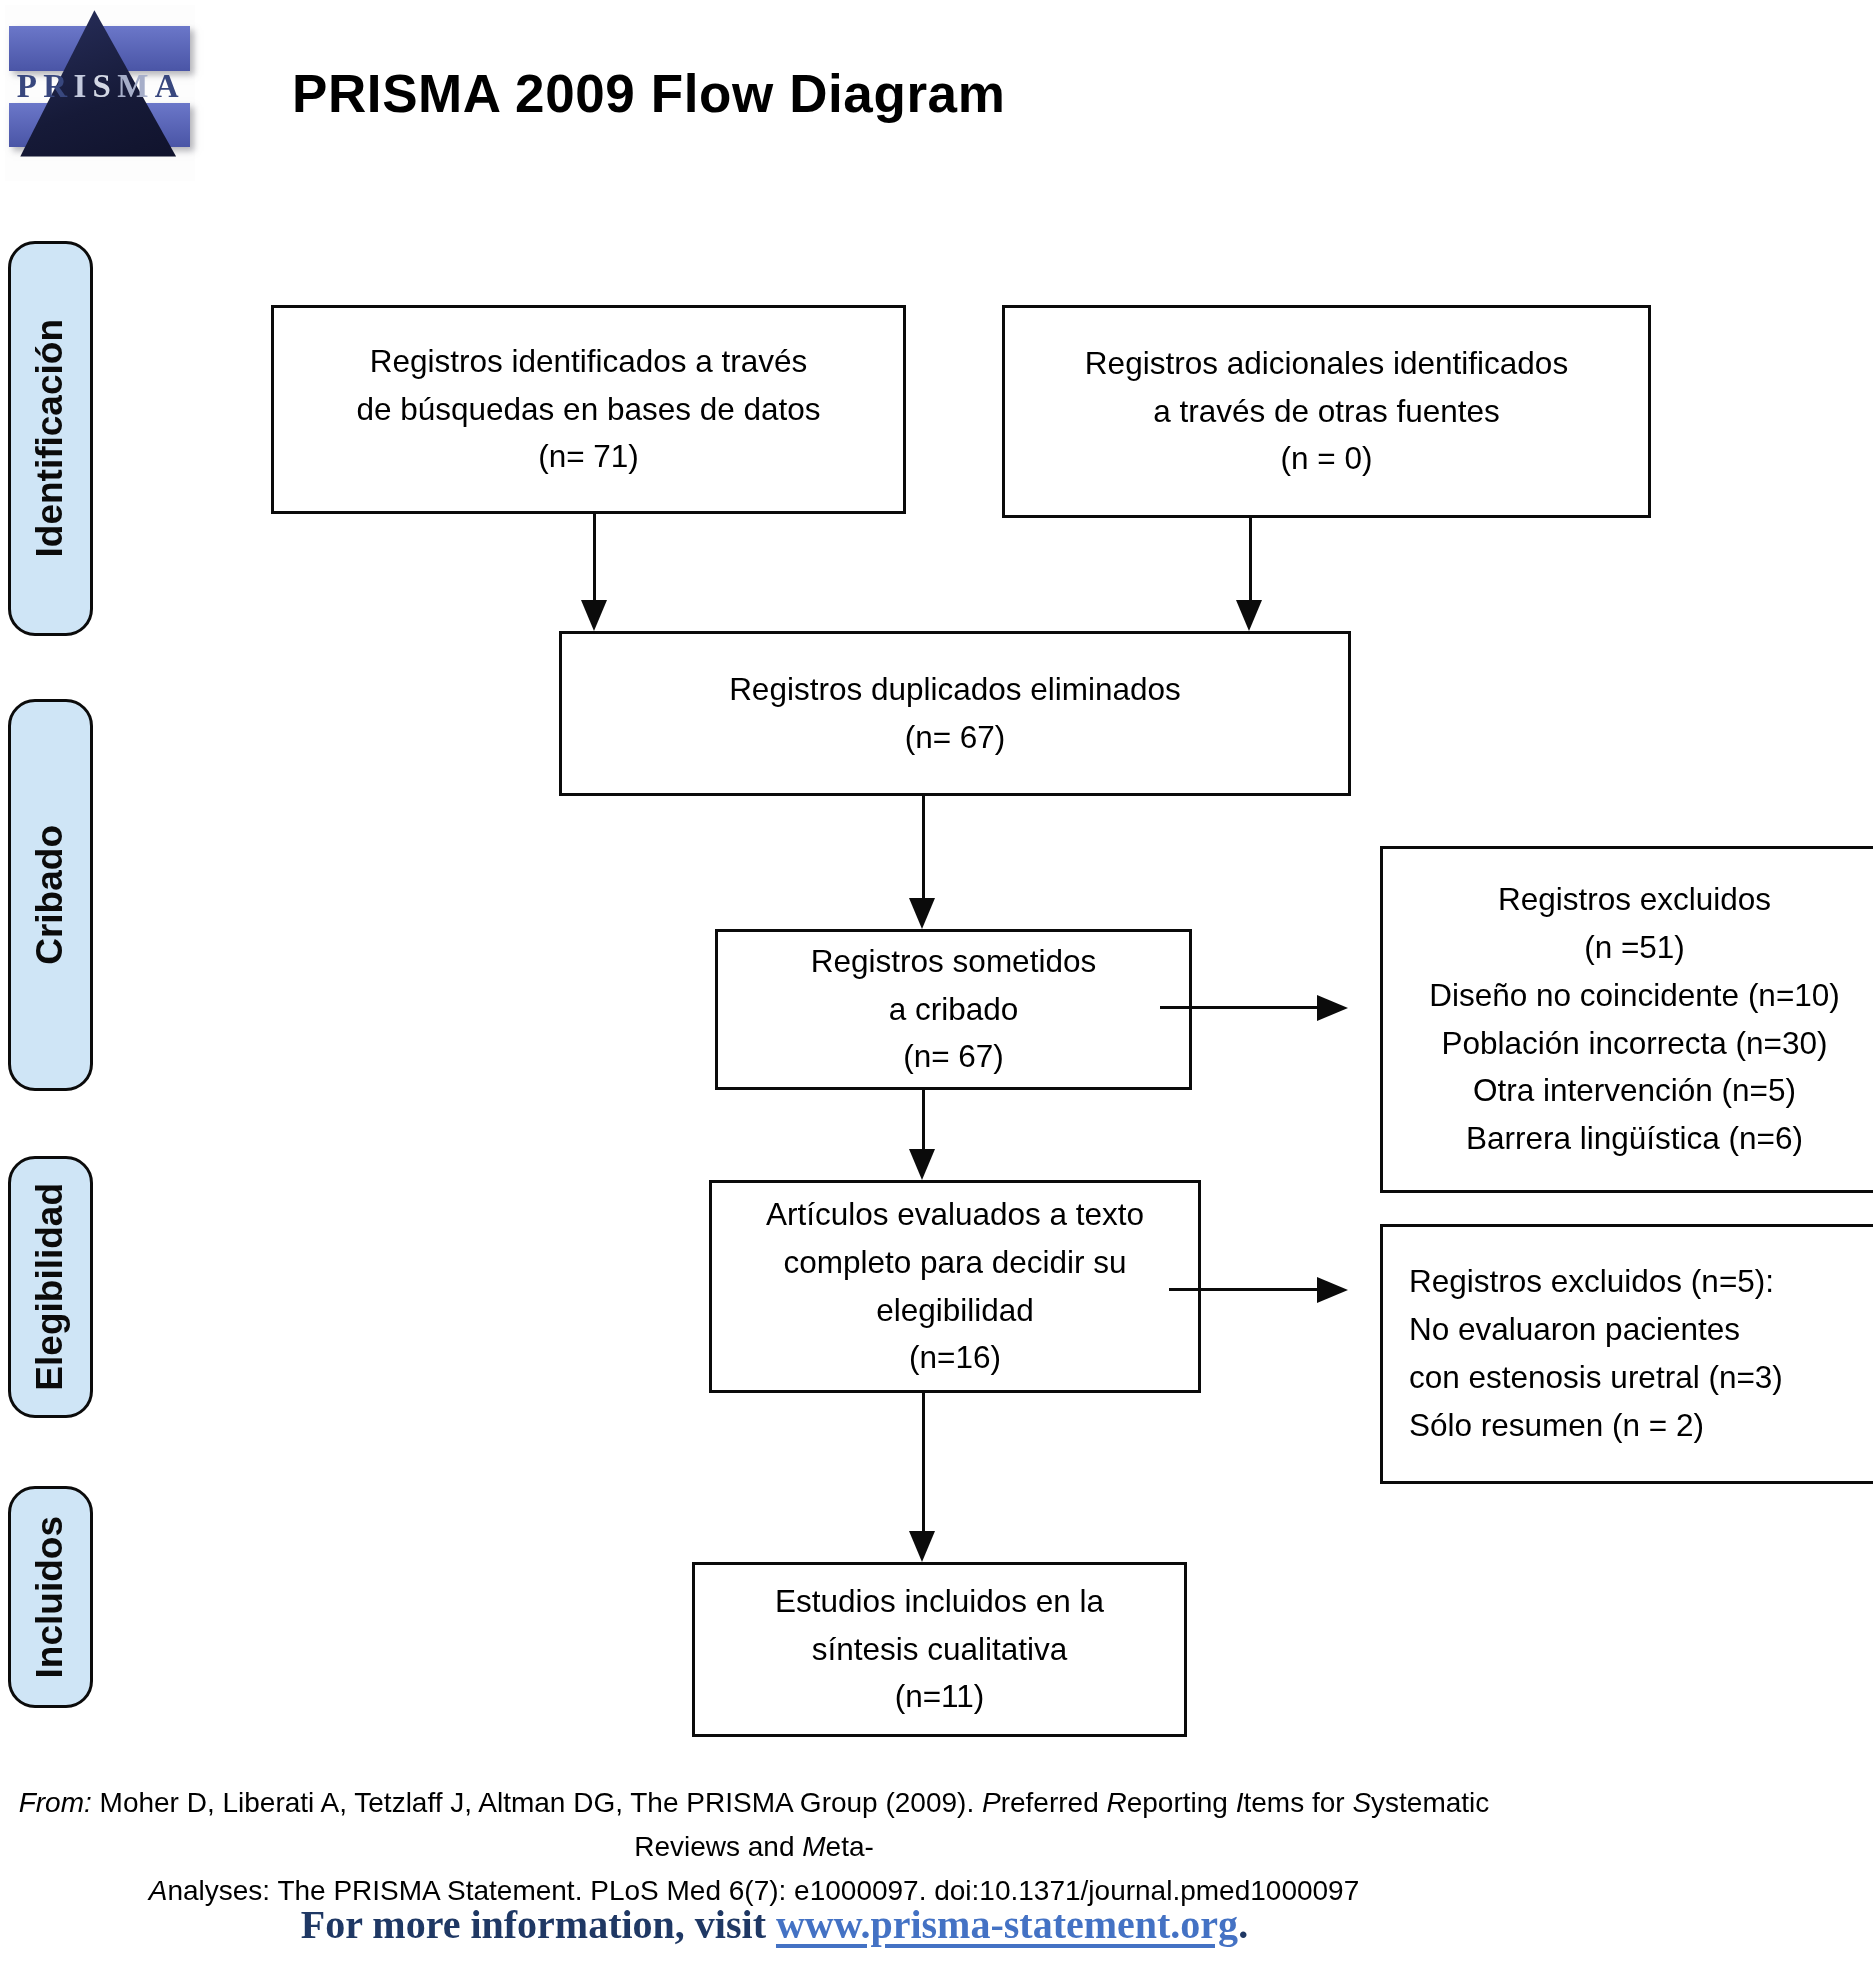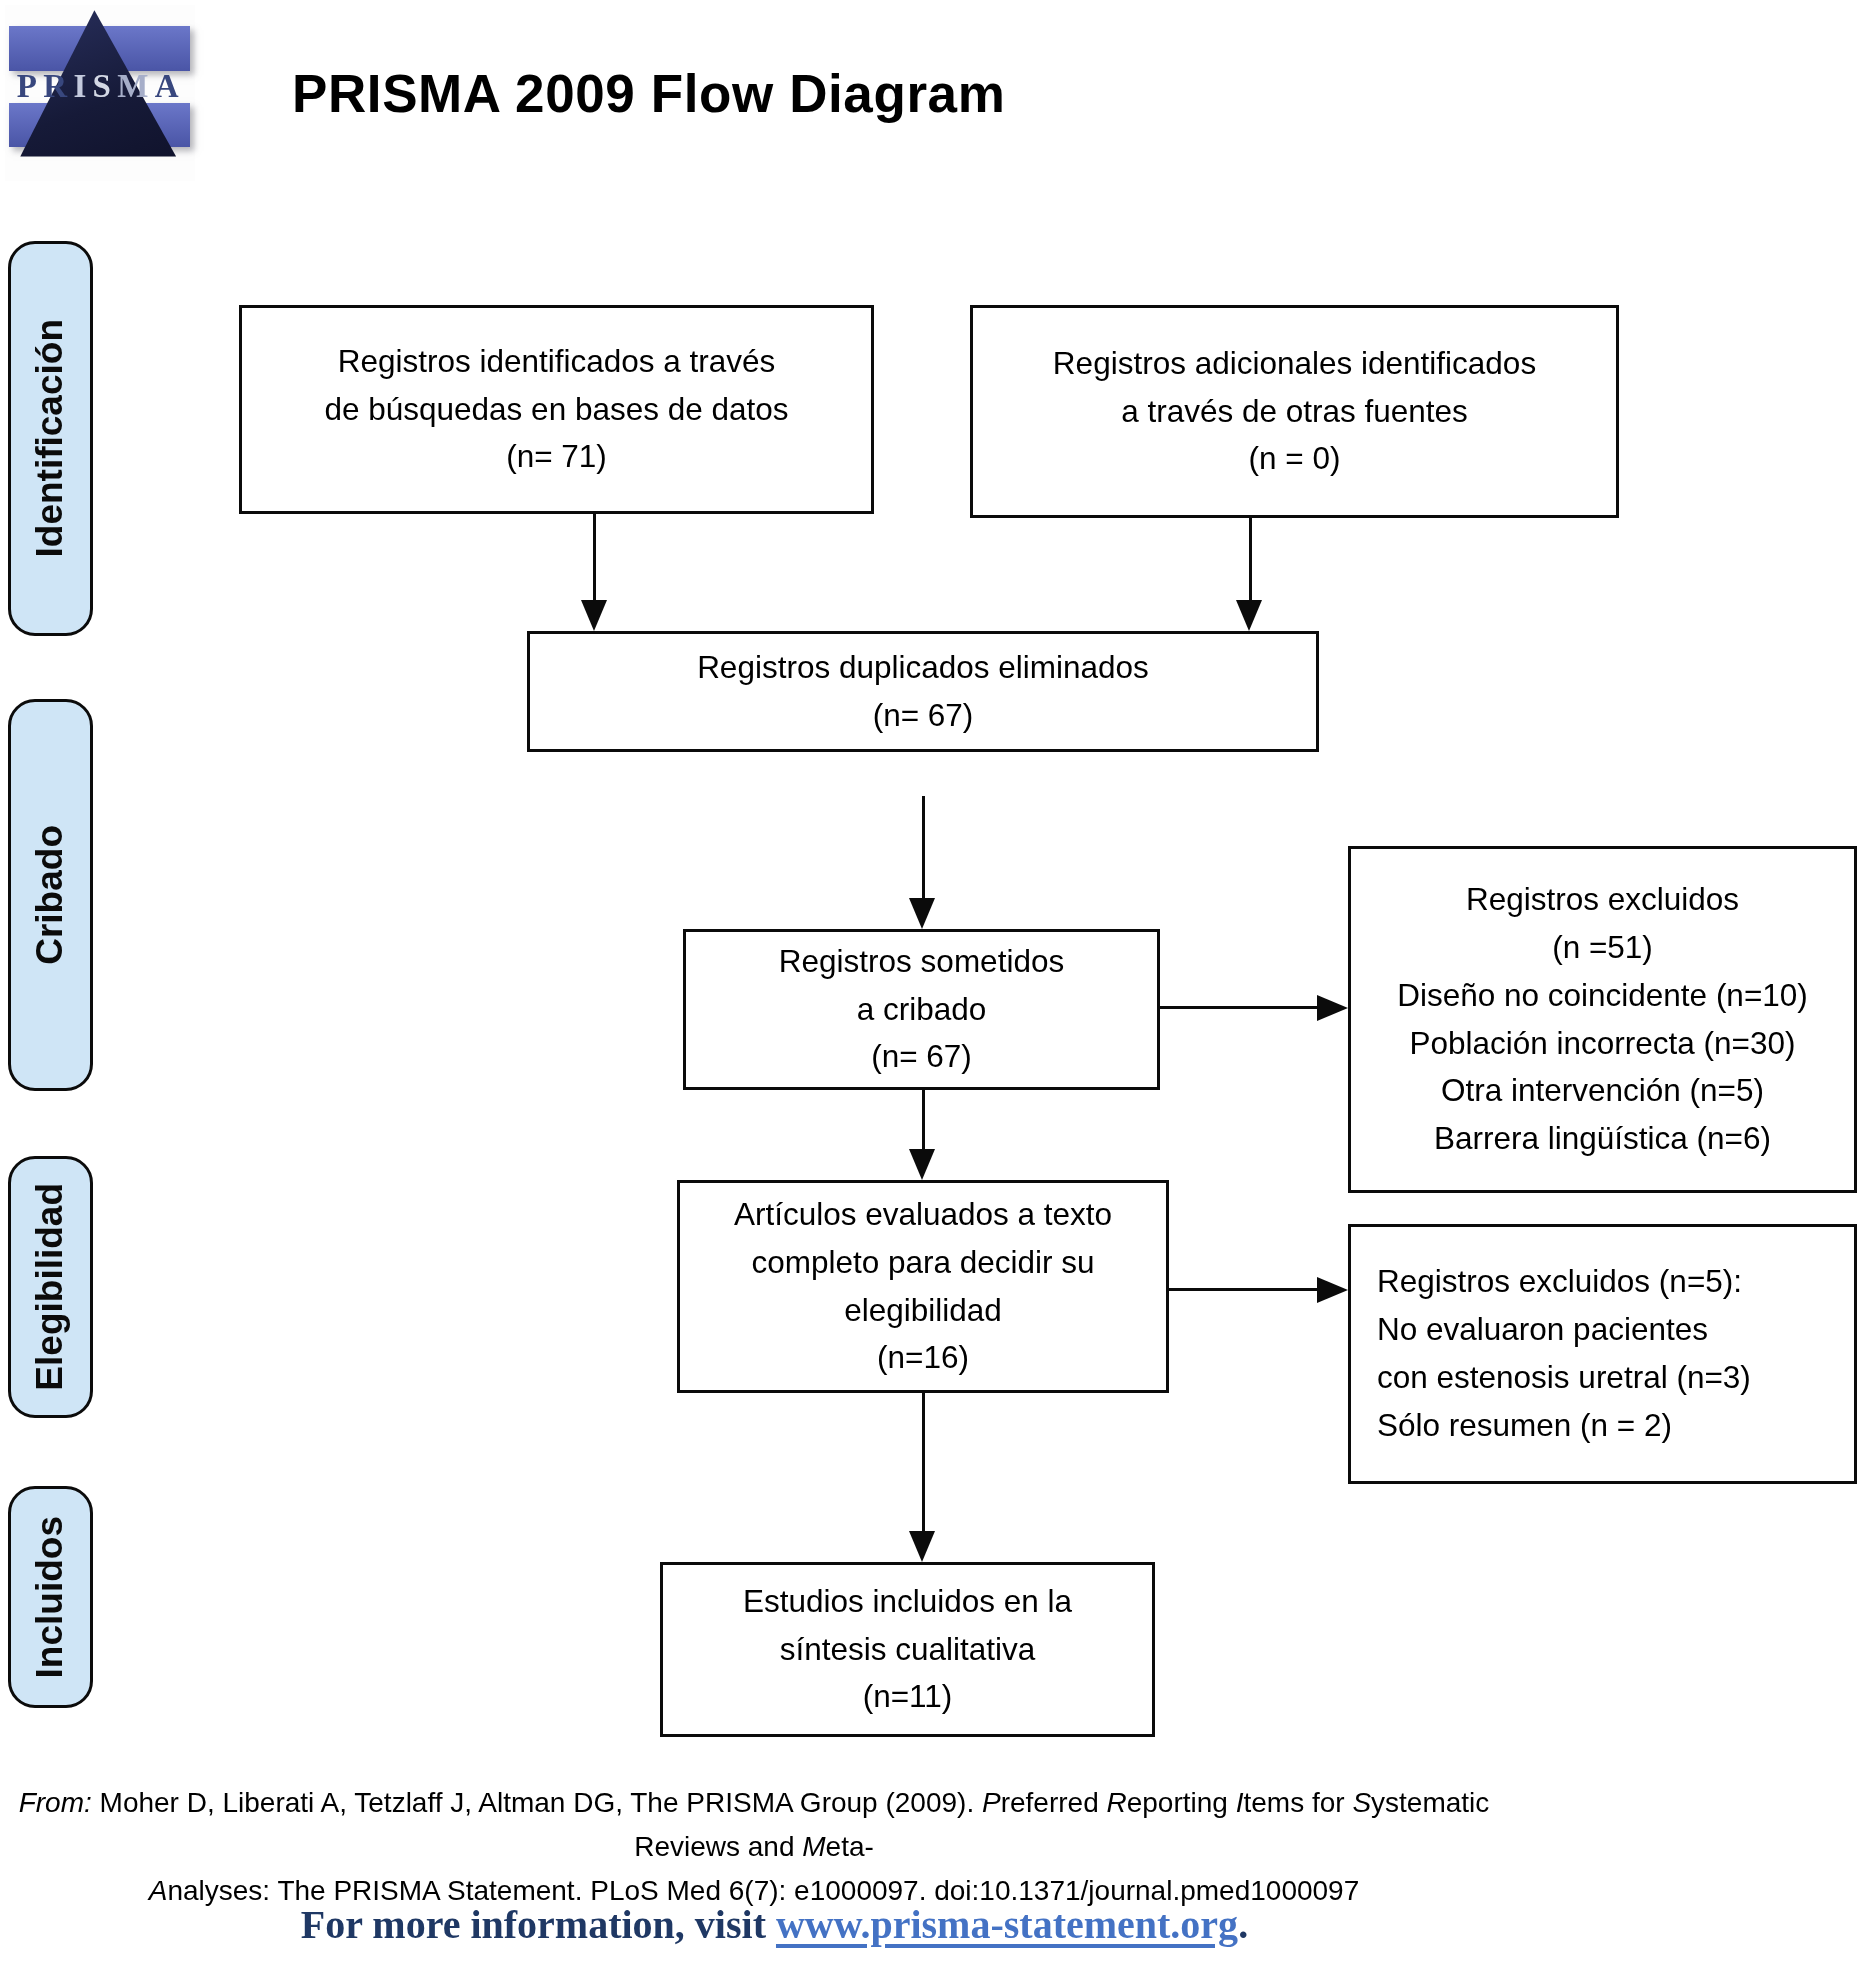--- a/index.html
+++ b/index.html
@@ -21,21 +21,21 @@
   
   #title{position:absolute;left:292px;top:63px;font-size:53px;font-weight:700;
     letter-spacing:0.6px;white-space:nowrap;}
   
   .stage{position:absolute;left:7.7px;width:85px;background:#cfe5f6;border:3.2px solid #0b0b0b;
     border-radius:27px;display:flex;align-items:center;justify-content:center;box-sizing:border-box;}
   .stage span{writing-mode:vertical-rl;transform:rotate(180deg);
     font-weight:700;font-size:37px;color:#0b0b0b;white-space:nowrap;}
   
   .fbox{position:absolute;background:#fff;border:3.2px solid #0b0b0b;box-sizing:border-box;
-    display:flex;align-items:center;justify-content:center;}
+    display:flex;align-items:center;justify-content:center;margin-left:32px;}
   .fbox-text{white-space:pre-line;text-align:center;font-size:31.5px;line-height:1.52;color:#000;}
   .fbox-text.left{text-align:left;}
   
   .vline{position:absolute;width:3.2px;background:#0b0b0b;}
   .hline{position:absolute;height:3.2px;background:#0b0b0b;}
   .head-down{position:absolute;width:0;height:0;
     border-left:13.5px solid transparent;border-right:13.5px solid transparent;
     border-top:31px solid #0b0b0b;}
   .head-right{position:absolute;width:0;height:0;
     border-top:13.5px solid transparent;border-bottom:13.5px solid transparent;
@@ -88,21 +88,21 @@
 de búsquedas en bases de datos
 (n= 71)</div>
   </div>
 
   <div class="fbox" style="left:970px;top:305px;width:649px;height:213px;">
     <div class="fbox-text">Registros adicionales identificados
 a través de otras fuentes
 (n = 0)</div>
   </div>
 
-  <div class="fbox" style="left:527px;top:631px;width:792px;height:121px;">
+  <div class="fbox" style="left:527px;top:631px;width:792px;height:165px;">
     <div class="fbox-text">Registros duplicados eliminados
 (n= 67)</div>
   </div>
 
   <div class="fbox" style="left:683px;top:929px;width:477px;height:161px;">
     <div class="fbox-text">Registros sometidos
 a cribado
 (n= 67)</div>
   </div>
 

